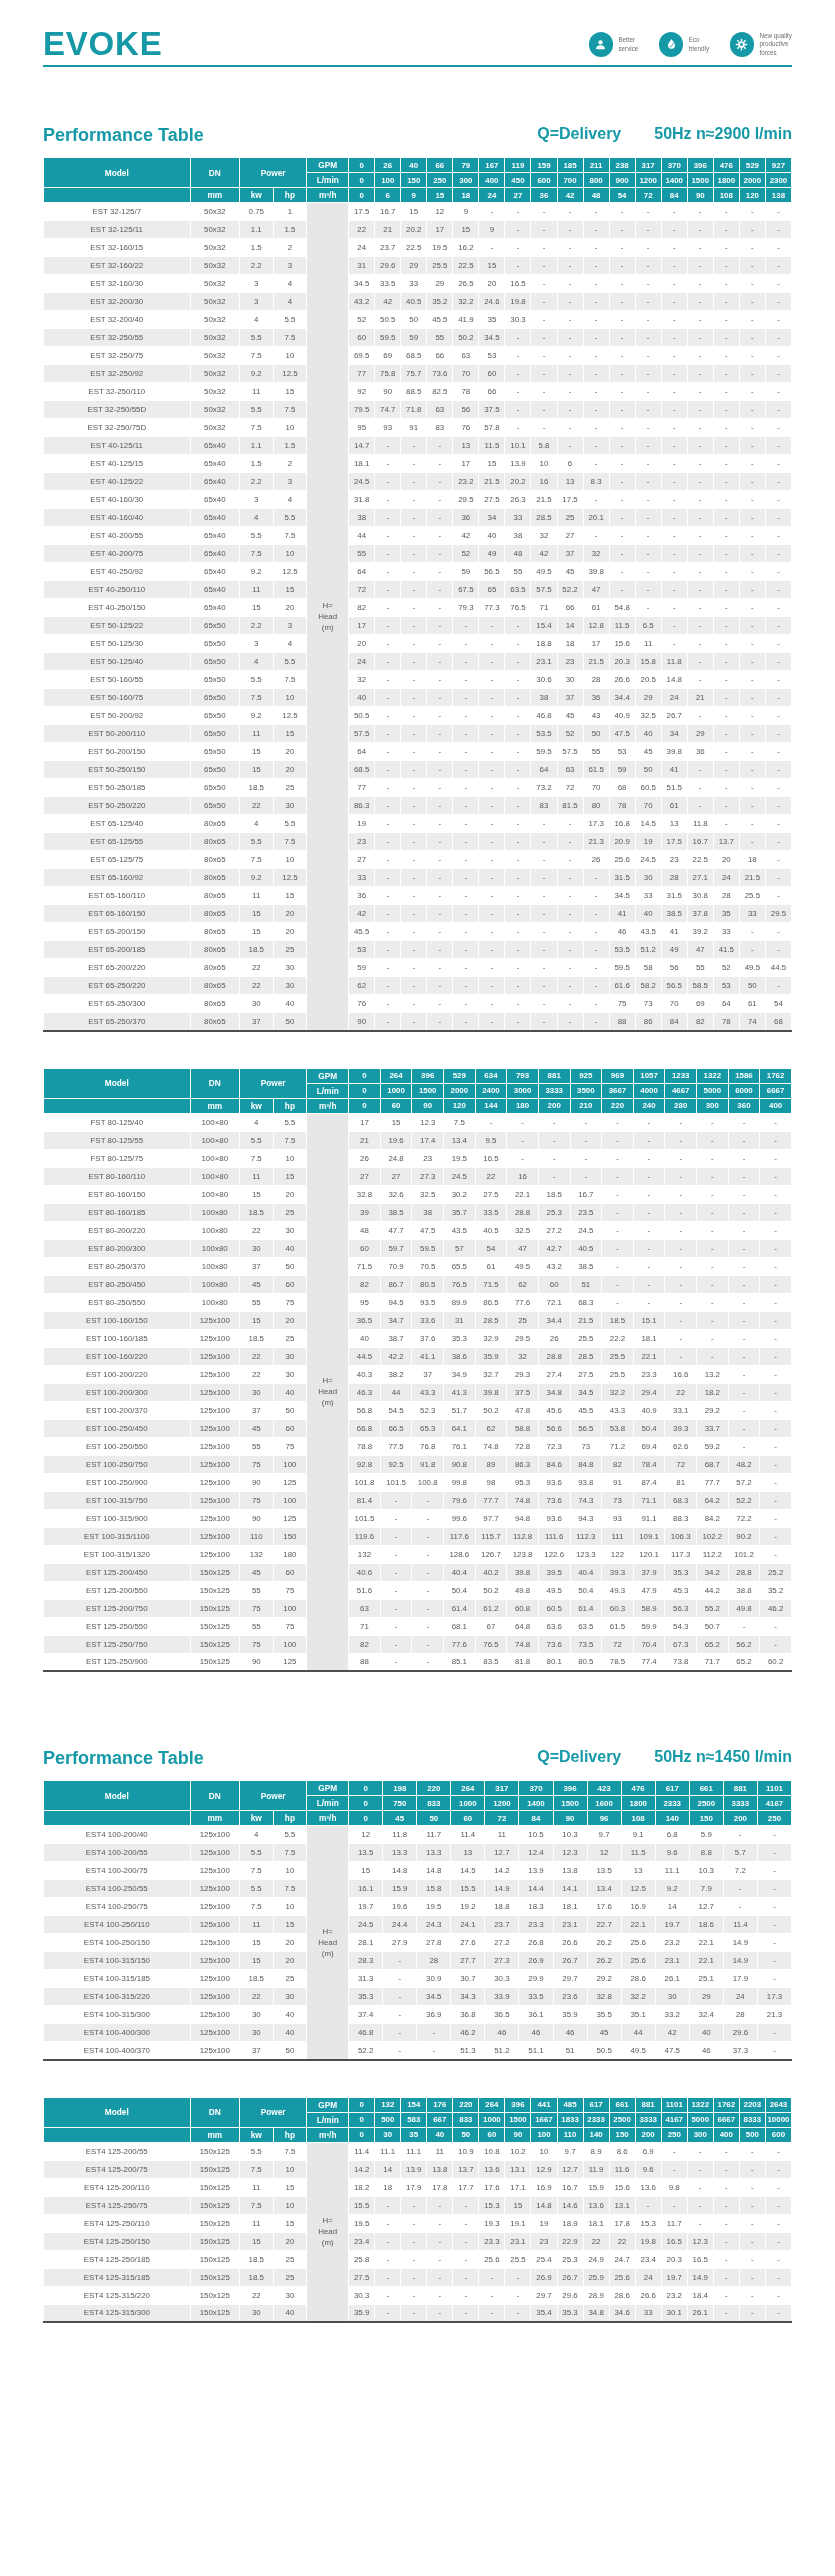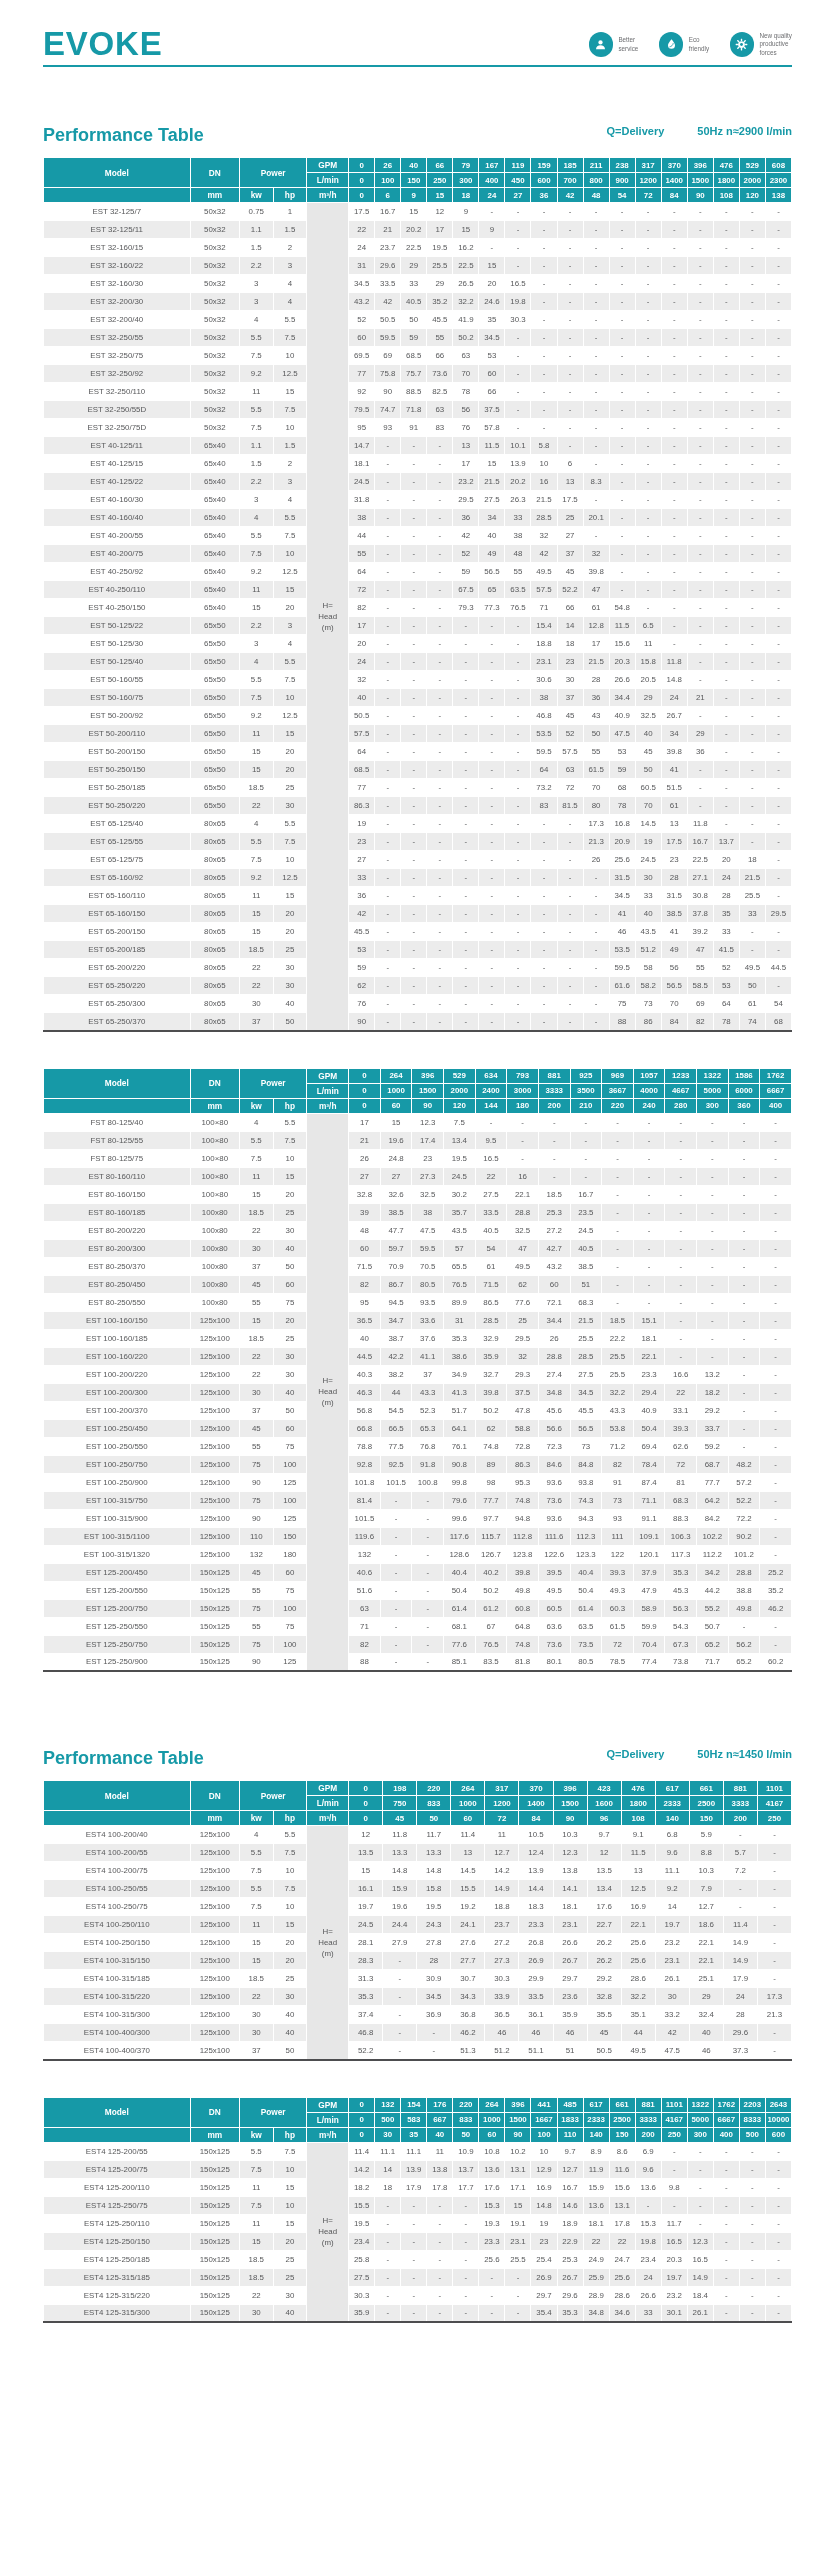--- a/index.html
+++ b/index.html
@@ -13,21 +13,21 @@
   .logo{font-size:33px;font-weight:900;color:var(--teal);letter-spacing:0.8px;line-height:1;}
   .badges{display:flex;gap:20.5px;align-items:center;padding-bottom:3.2px;}
   .badge{display:flex;gap:5.5px;align-items:center;}
   .badge-circle{width:24.4px;height:24.4px;border-radius:50%;background:var(--teal);display:flex;align-items:center;justify-content:center;flex:0 0 auto;}
   .badge-label{font-size:6.3px;color:#6d6e71;line-height:1.3;white-space:pre-line;}
   .rule{height:2.4px;background:var(--teal);margin-top:4.7px;}
   
   .title-row{display:flex;justify-content:space-between;align-items:flex-start;margin:58px 0 11px;}
   .title-row.second{margin-top:76px;}
   .sec-title{color:var(--teal);font-size:18px;font-weight:bold;}
-  .sec-sub{color:var(--teal);font-size:11px;font-weight:bold;}
+  .sec-sub{color:var(--teal);font-size:16px;font-weight:bold;}
   .sec-sub .gap{display:inline-block;width:33px;}
   
   table{width:100%;border-collapse:collapse;table-layout:fixed;border-bottom:2px solid var(--dark);margin-bottom:36px;}
   thead th{background:var(--teal);color:#fff;font-size:8.3px;font-weight:bold;border:1.2px solid #fff;height:15px;padding:0 0.8px;text-align:center;}
   thead th.num{font-size:7.9px;}
   tbody td{font-size:7.9px;text-align:center;border:1.6px solid #fff;height:18px;padding:0 0.8px;color:var(--text);background:#fff;}
   tbody tr:nth-child(even) td{background:var(--stripe);}
   tbody td.headcell{background:var(--unitbg) !important;white-space:pre-line;font-size:7.9px;line-height:1.4;}
   tbody td.model-cell{font-size:7.9px;}
 </style>
@@ -131,21 +131,21 @@
             <th class="num">119</th>
             <th class="num">159</th>
             <th class="num">185</th>
             <th class="num">211</th>
             <th class="num">238</th>
             <th class="num">317</th>
             <th class="num">370</th>
             <th class="num">396</th>
             <th class="num">476</th>
             <th class="num">529</th>
-            <th class="num">608</th>
+            <th class="num">927</th>
           </tr>
           <tr>
             <th>L/min</th>
             <th class="num">0</th>
             <th class="num">100</th>
             <th class="num">150</th>
             <th class="num">250</th>
             <th class="num">300</th>
             <th class="num">400</th>
             <th class="num">450</th>

